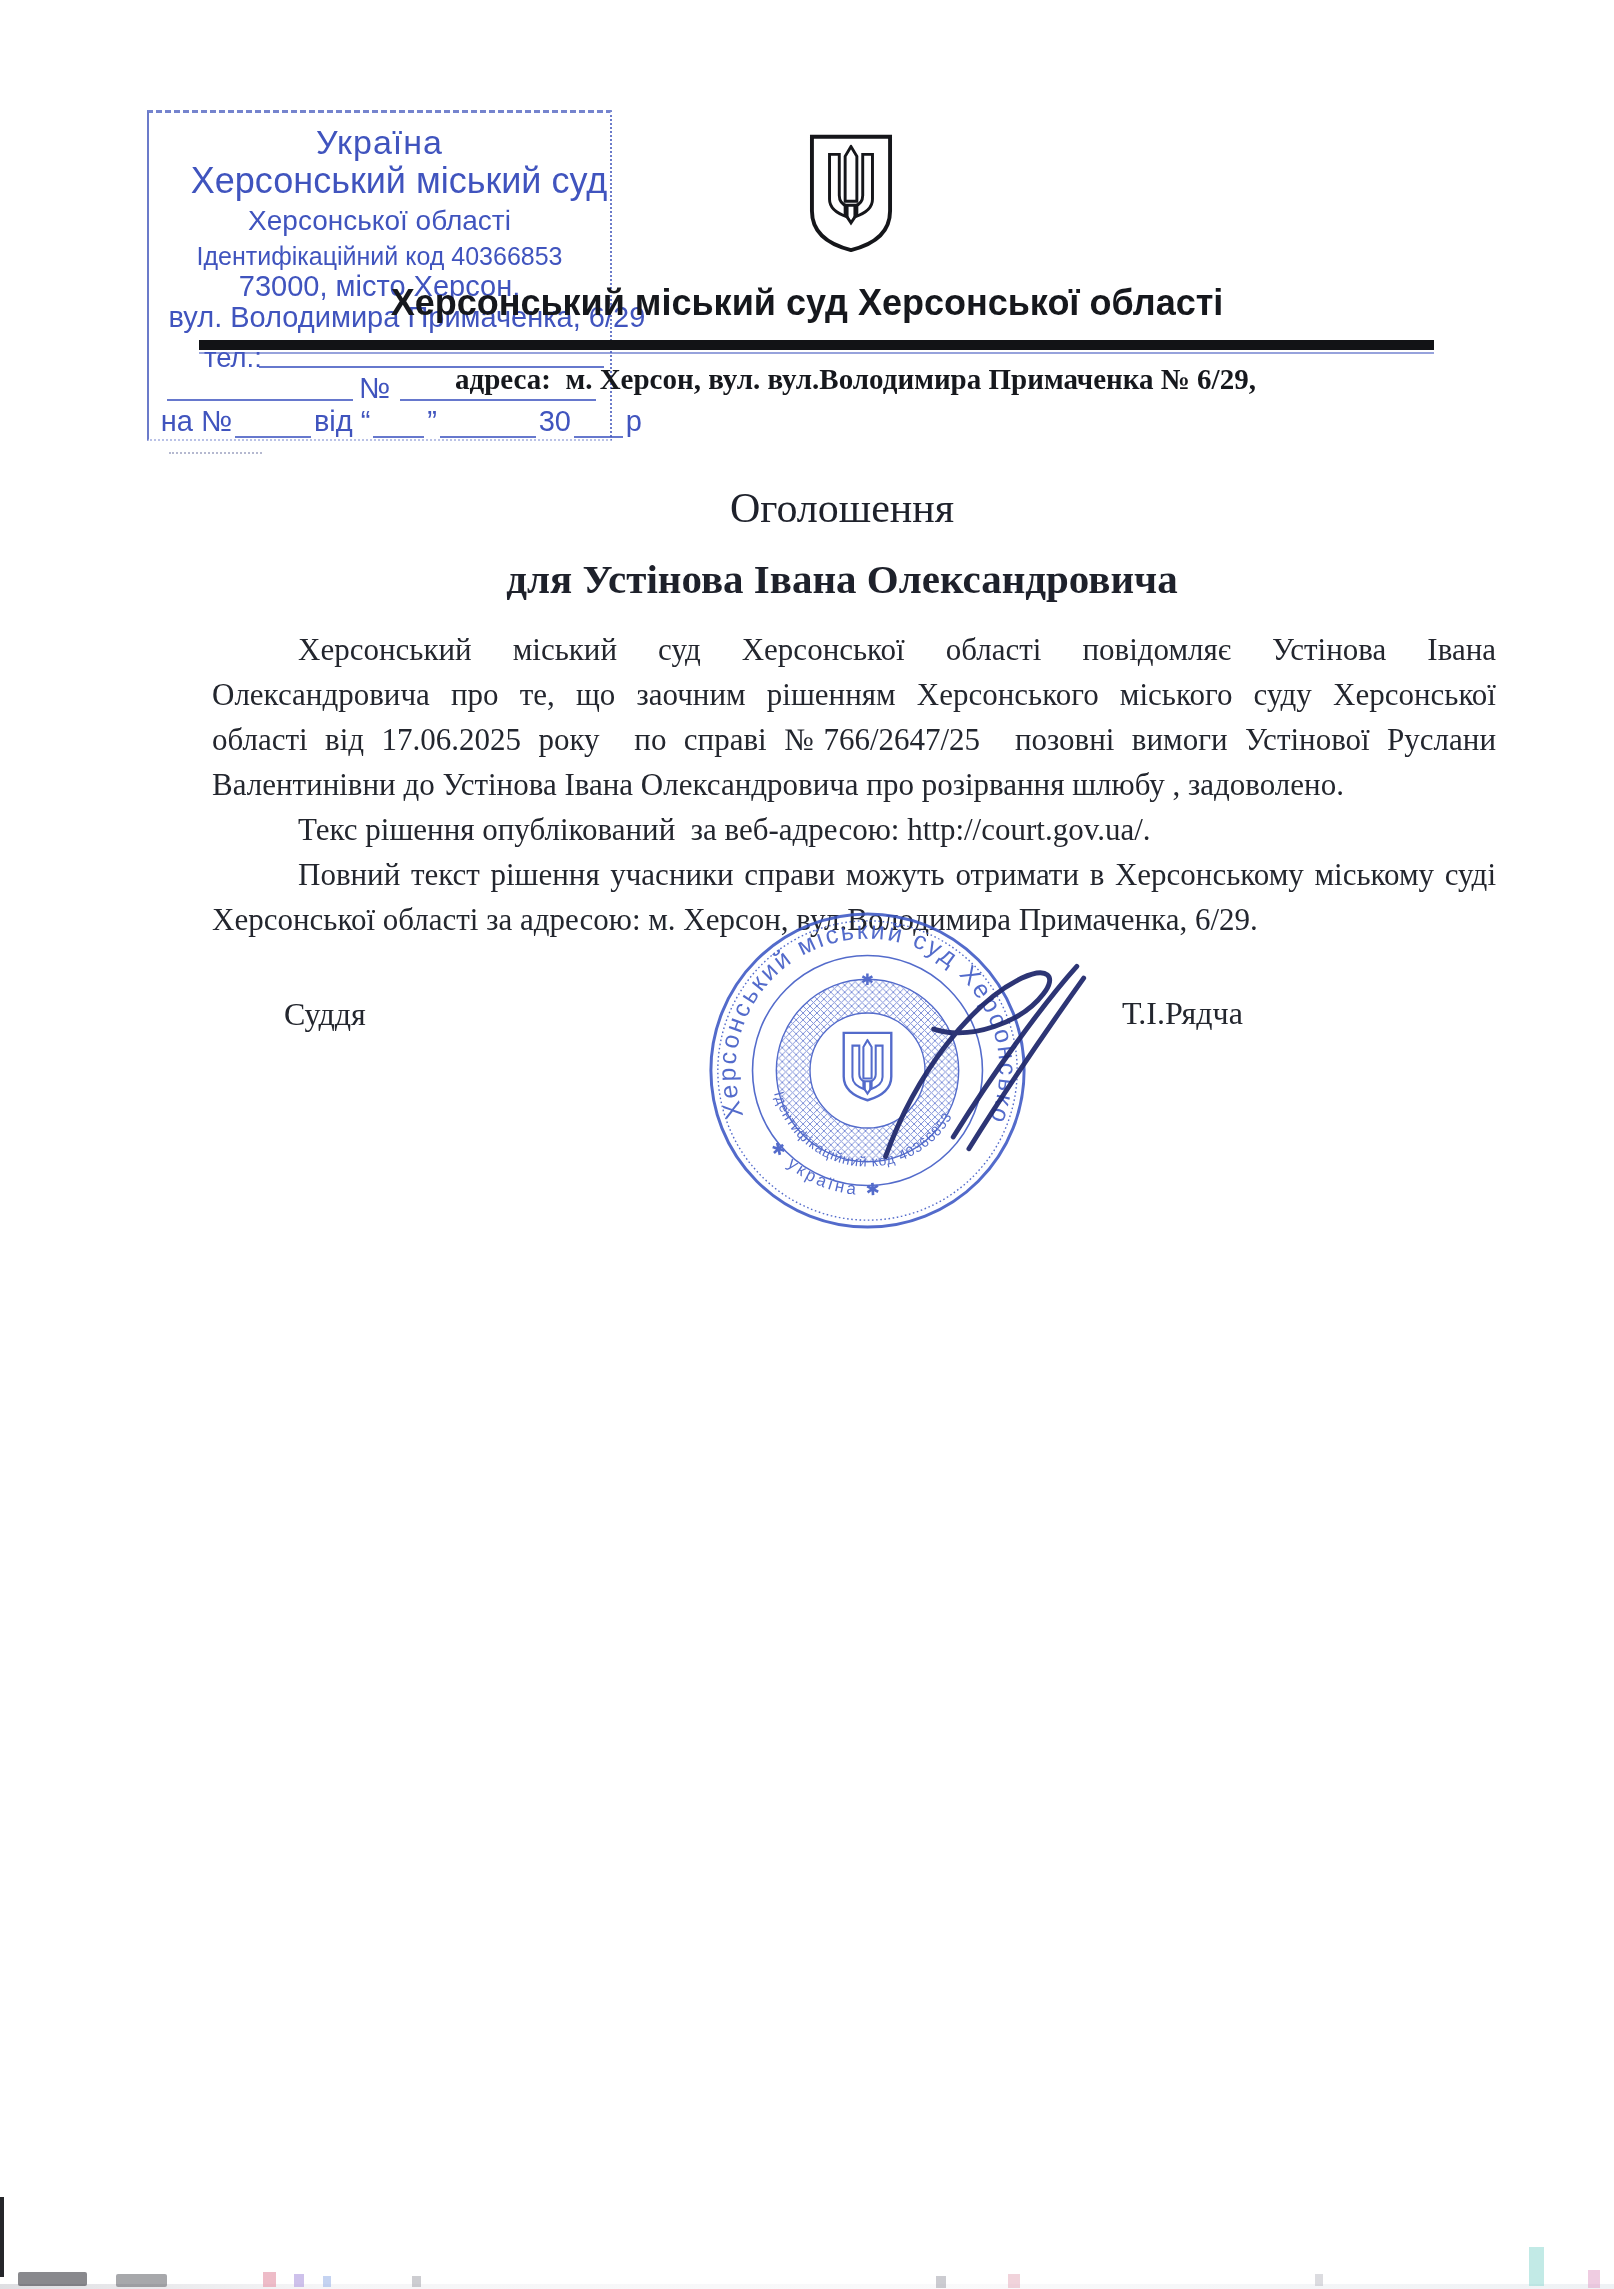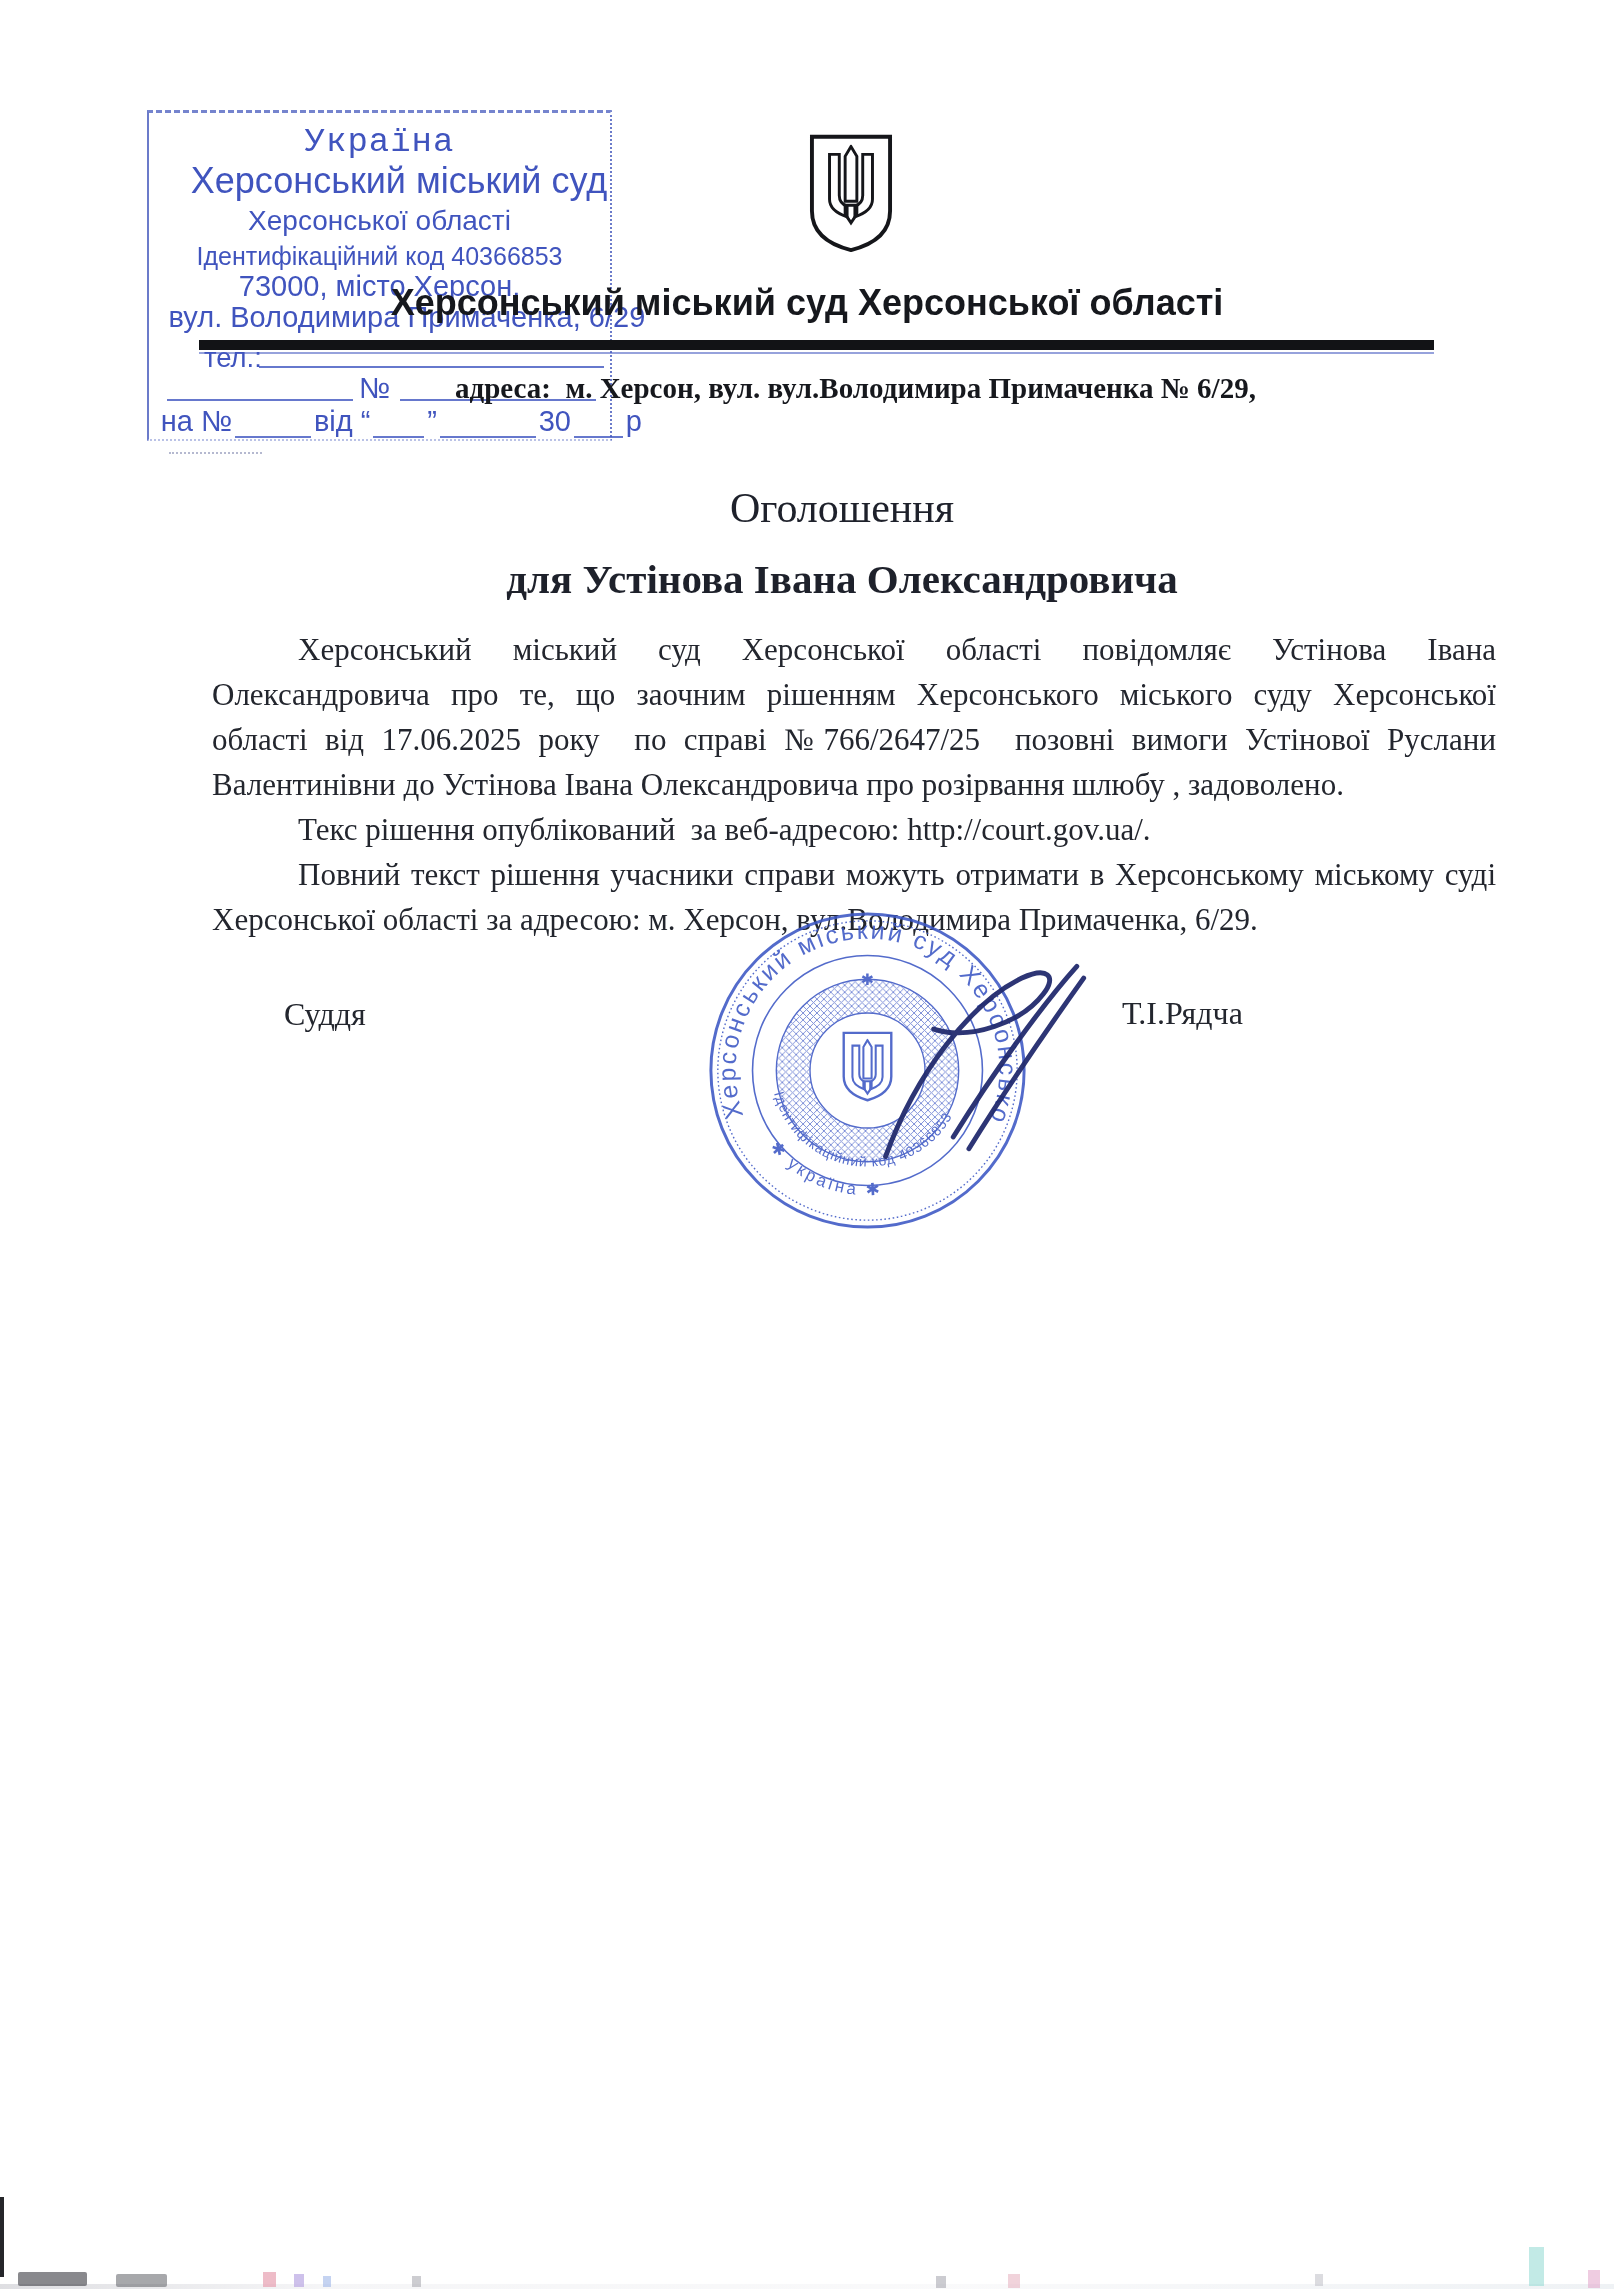--- a/index.html
+++ b/index.html
@@ -11,21 +11,21 @@
   .corner-stamp{
     position:absolute;left:147px;top:110px;width:465px;height:331px;
     box-sizing:border-box;
     border-top:3.9px dashed rgba(58,80,185,.7);
     border-left:2.9px solid rgba(58,80,185,.75);
     border-right:2.9px dotted rgba(58,80,185,.75);
     border-bottom:2px dotted rgba(58,80,185,.35);
     color:#4054be;font-family:"Liberation Sans",sans-serif;
     text-align:center;z-index:1;
   }
-  .corner-stamp .r1{margin-top:11.8px;font-size:34px;line-height:35px;letter-spacing:1px;font-family:Liberation Mono, monospace;}
+  .corner-stamp .r1{margin-top:11.8px;font-size:34px;line-height:35px;letter-spacing:1px;}
   .corner-stamp .r2{font-size:36px;line-height:41px;white-space:nowrap;padding-left:39px;}
   .corner-stamp .r3{font-size:28px;line-height:39px;white-space:nowrap;}
   .corner-stamp .r4{font-size:25px;line-height:29px;margin-top:2px;white-space:nowrap;}
   .corner-stamp .r5{font-size:29px;line-height:31px;white-space:nowrap;}
   .corner-stamp .r6{font-size:29px;line-height:31px;text-align:left;padding-left:19.6px;white-space:nowrap;}
   .st-tel{position:absolute;left:55px;top:229px;font-size:27.4px;}
   .st-u{position:absolute;height:2px;background:rgba(64,86,192,.8);}
   .st-no{position:absolute;left:210px;top:259px;font-size:29px;}
   .st-row3{
     position:absolute;left:11.8px;top:292px;display:flex;align-items:flex-end;
@@ -38,21 +38,21 @@
   .emblem{position:absolute;left:802px;top:129px;z-index:3;}
   .court-header{
     position:absolute;left:0;top:282px;width:1614px;text-align:center;
     font-family:"Liberation Sans",sans-serif;font-weight:bold;font-size:36px;
     color:#16181d;z-index:3;white-space:pre;
   }
   .head-rule{position:absolute;left:199px;top:340px;width:1235px;height:9.8px;background:#121316;z-index:3;}
   .head-rule-blue{position:absolute;left:199px;top:352px;width:1235px;height:2px;background:rgba(64,86,192,.55);z-index:3;}
   .address-line{
     position:absolute;left:455px;top:363px;font-weight:bold;font-size:29px;
-    color:#16181d;z-index:3;white-space:pre;margin-top:9px;
+    color:#16181d;z-index:3;white-space:pre;
   }
   
   .doc{position:absolute;left:212px;top:627px;width:1284px;z-index:2;}
   .doc-title{
     position:absolute;left:200px;top:484px;width:1284px;text-align:center;
     font-size:42px;color:#1e212b;z-index:2;
   }
   .doc-subtitle{
     position:absolute;left:200px;top:555px;width:1284px;text-align:center;
     font-size:41px;color:#1e212b;z-index:2;font-weight:bold;

